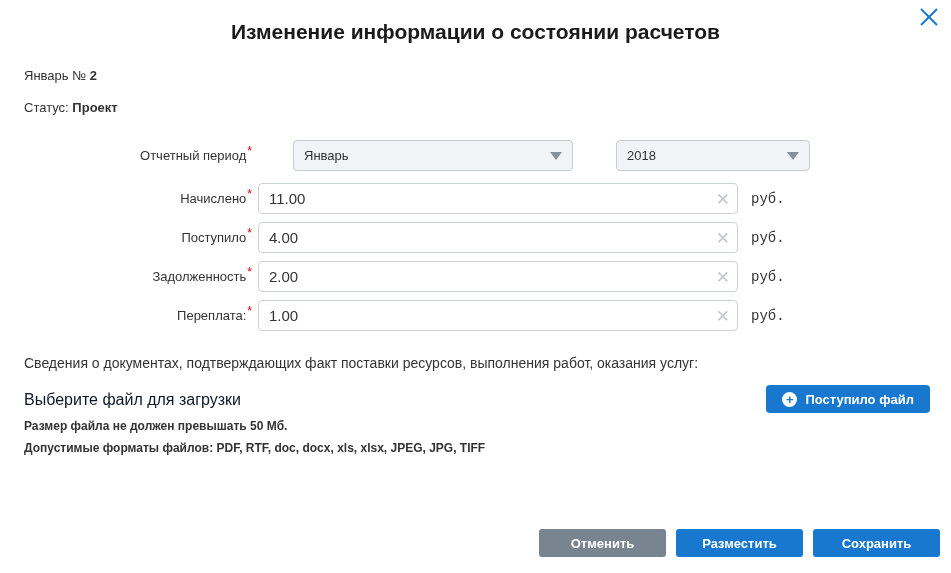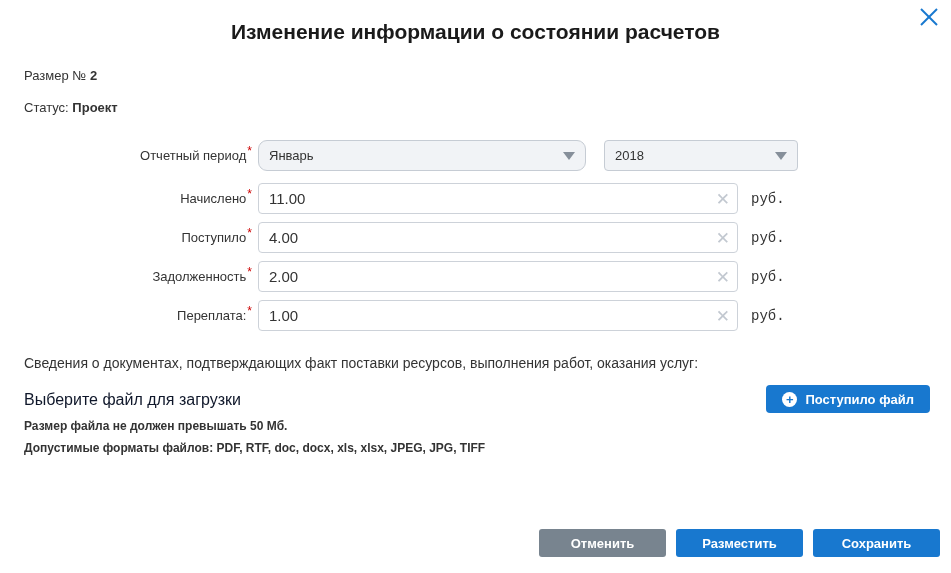--- a/index.html
+++ b/index.html
@@ -20,33 +20,33 @@
     cursor:pointer; display:flex; align-items:center; justify-content:center;
   }
 
   .meta-line { position:absolute; left:24px; font-size:13px; color:#333; }
   .meta-version { top:68px; }
   .meta-status { top:100px; }
   .meta-line b { font-weight:bold; }
 
   .form-area { position:absolute; top:140px; left:0; width:100%; }
   .form-row { display:flex; align-items:center; margin-bottom:8px; height:31px; }
-  .form-row.period-row { margin-bottom:12px; }
+  .form-row.period-row { margin-bottom:12px;gap:35px; }
   .field-label {
     width:258px; text-align:right; font-size:13px; color:#333;
     padding-right:6px; white-space:nowrap;
   }
   .req { color:#c00; font-size:12px; vertical-align:super; line-height:0; margin-left:1px; }
 
   .select-box {
     height:31px; background:#f1f3f6; border:1px solid #c6ccd4; border-radius:4px;
     display:flex; align-items:center; justify-content:space-between;
     padding:0 10px; font-size:13px; color:#333; cursor:pointer;
   }
-  .select-month { width:328px; margin-right:18px;border-radius:9px; }
+  .select-month { width:280px; margin-right:8px; }
   .select-year  { width:194px; }
   .caret {
     width:0; height:0; border-left:6px solid transparent; border-right:6px solid transparent;
     border-top:8px solid #868f9a;
   }
 
   .input-wrap { position:relative; width:480px; height:31px; }
   .input-wrap input {
     width:100%; height:100%; border:1px solid #cdd2d9; border-radius:4px;
     padding:0 30px 0 10px; font-size:15px; color:#333;
@@ -94,21 +94,21 @@
   <div class="dialog-title">Изменение информации о состоянии расчетов</div>
 
   <div class="close-btn">
     <svg width="20" height="20" viewBox="0 0 20 20">
       <line x1="2" y1="2" x2="18" y2="18" stroke="#1878cf" stroke-width="2"></line>
       <line x1="18" y1="2" x2="2" y2="18" stroke="#1878cf" stroke-width="2"></line>
     </svg>
   </div>
 
   <div class="meta-line meta-version">
-    <span>Размер №</span>
+    <span>Январь №</span>
     <b>2</b>
   </div>
 
   <div class="meta-line meta-status">
     <span>Статус:</span>
     <b>Проект</b>
   </div>
 
   <div class="form-area">
 

